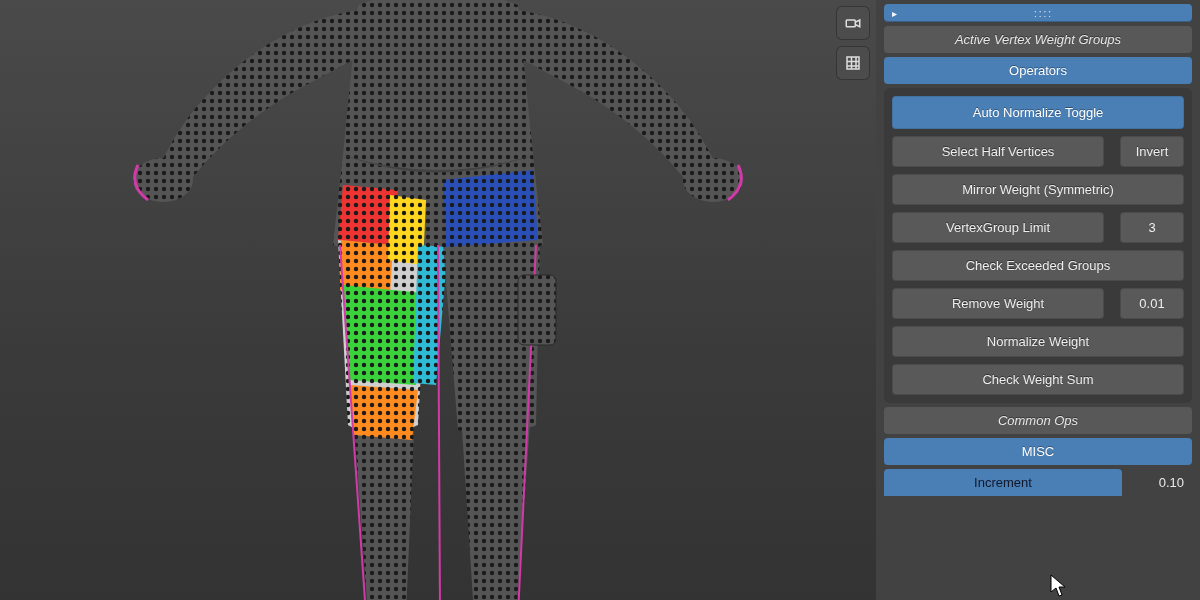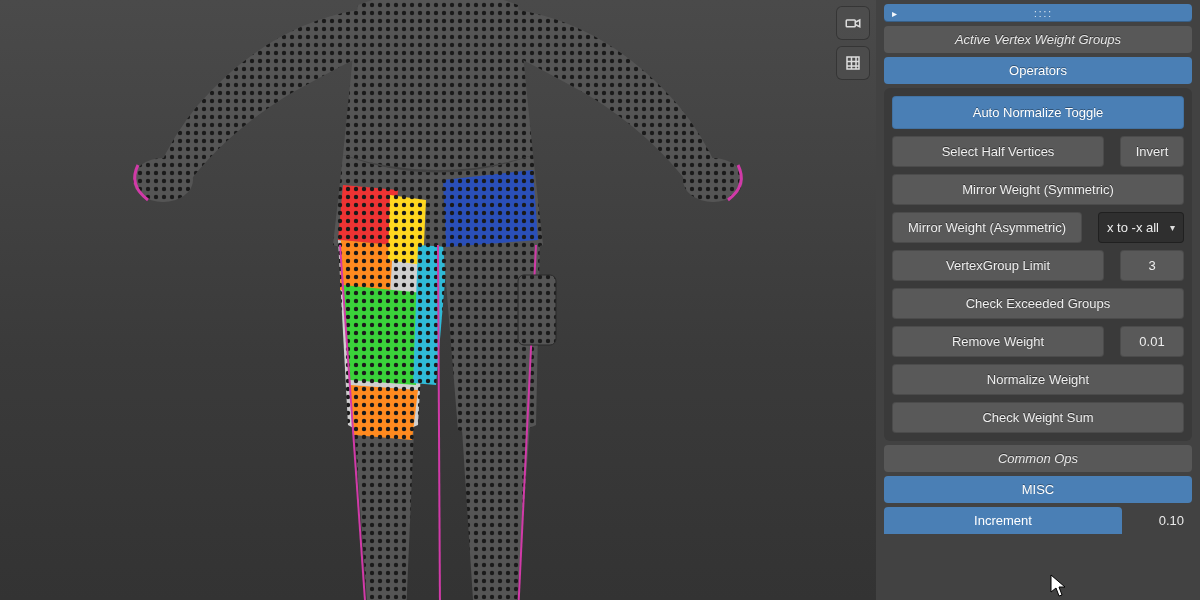--- a/index.html
+++ b/index.html
@@ -138,21 +138,21 @@
 .chev { font-size: 10px; color: #ddd; margin-left: 6px; }
 
 .bottom-row {
   display: flex;
   gap: 6px;
   align-items:center;
 }
 .bottom-blue {
   background:#4a7fb5;
   border-radius: 4px 4px 0 0;
-  color:#ffffff;
+  color:#0f172a;
   padding: 6px 16px;
   text-align:center;
   flex:1;
 }
 .bottom-val {
   flex: 0 0 64px;
   color:#eaeaea;
   text-align:right;
   padding: 6px 8px;
 }
@@ -277,27 +277,20 @@
   <div class="group">
     <div class="btn-blue">Auto Normalize Toggle</div>
 
     <div class="row">
       <div class="btn">Select Half Vertices</div>
       <div class="btn narrow">Invert</div>
     </div>
 
     <div class="btn">Mirror Weight (Symmetric)</div>
 
-    <div class="row">
-      <div class="btn">Mirror Weight (Asymmetric)</div>
-      <div class="dropdown narrowish">
-        <span>x to -x all</span>
-        <span class="chev">▾</span>
-      </div>
-    </div>
 
     <div class="row">
       <div class="btn">VertexGroup Limit</div>
       <div class="valbox narrow">3</div>
     </div>
 
     <div class="btn">Check Exceeded Groups</div>
 
     <div class="row">
       <div class="btn">Remove Weight</div>

